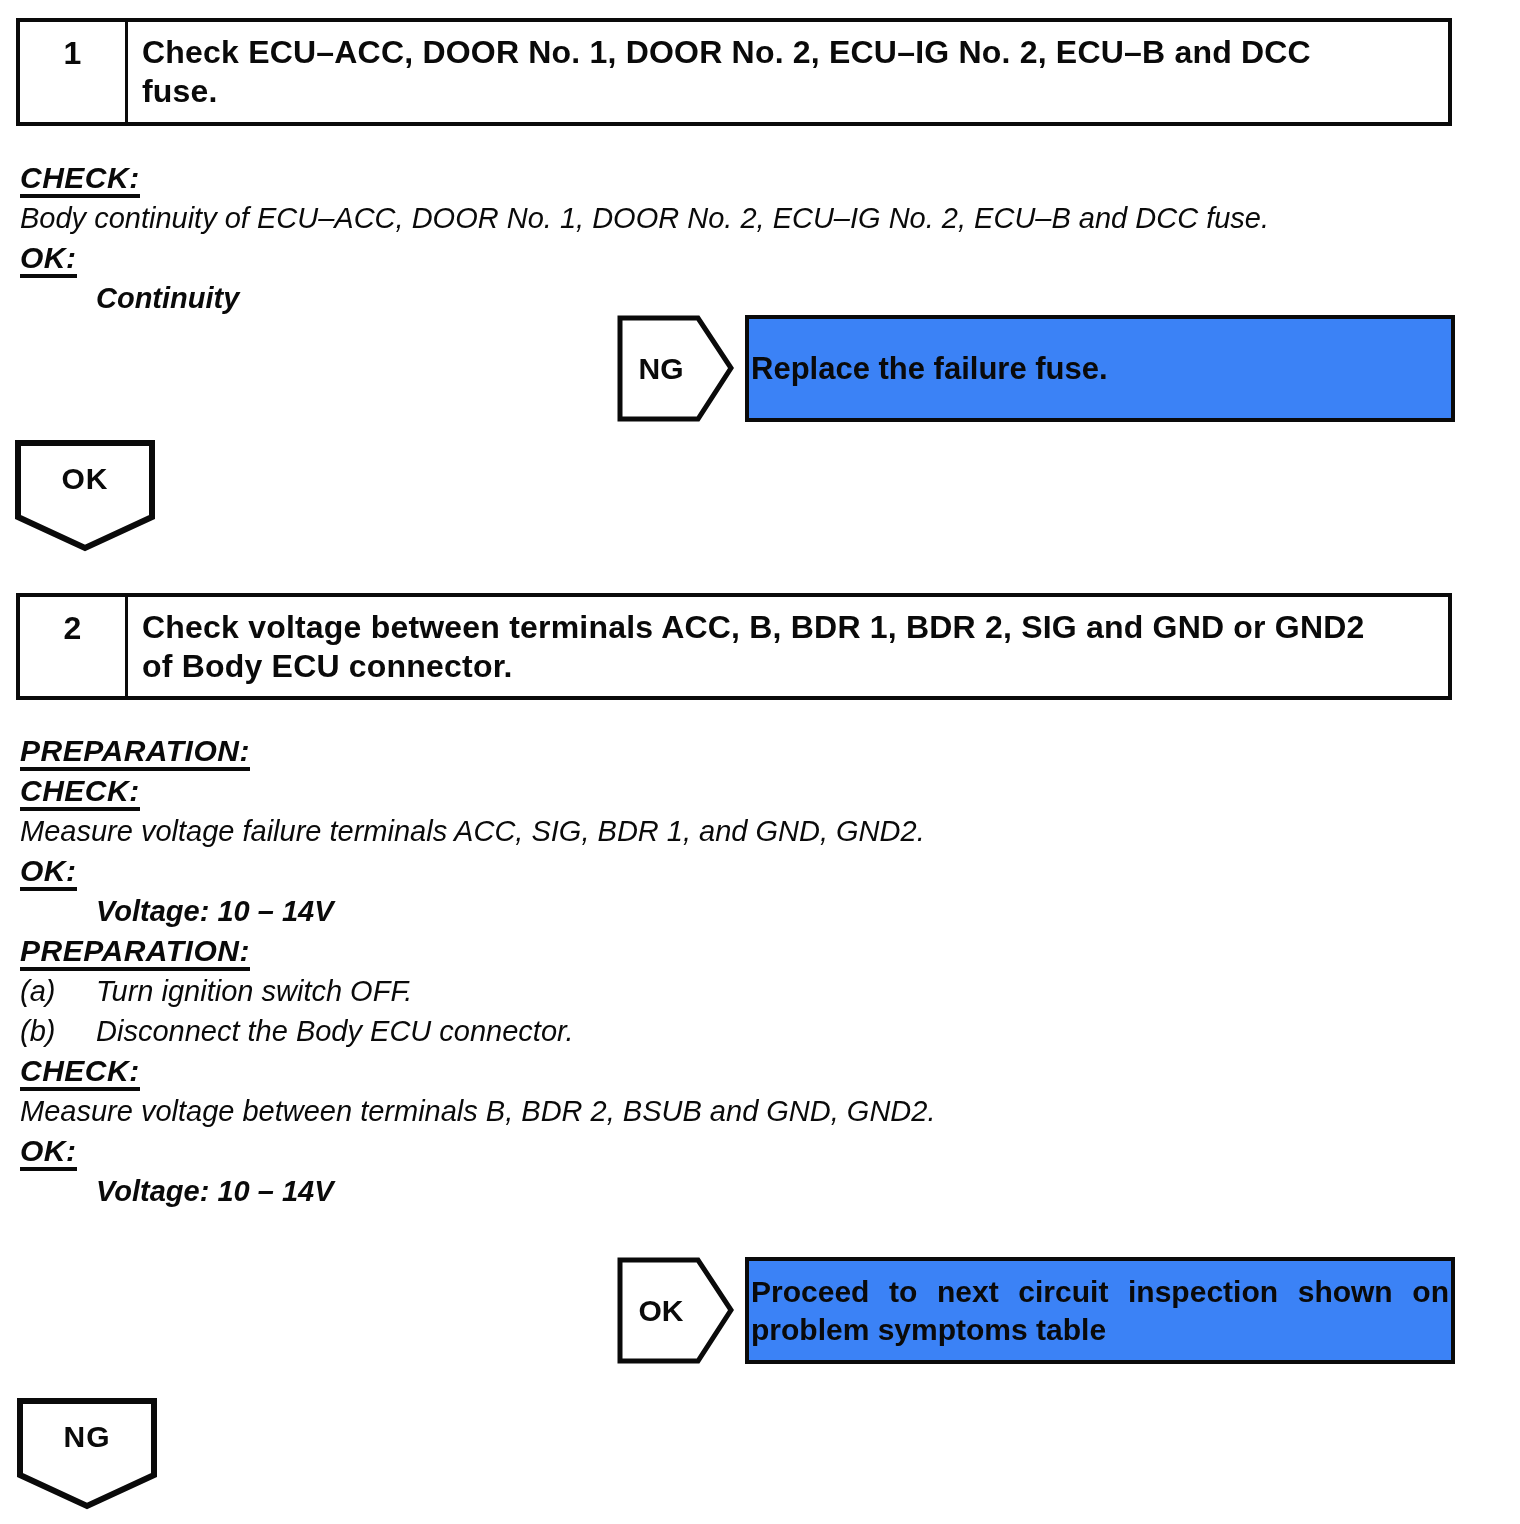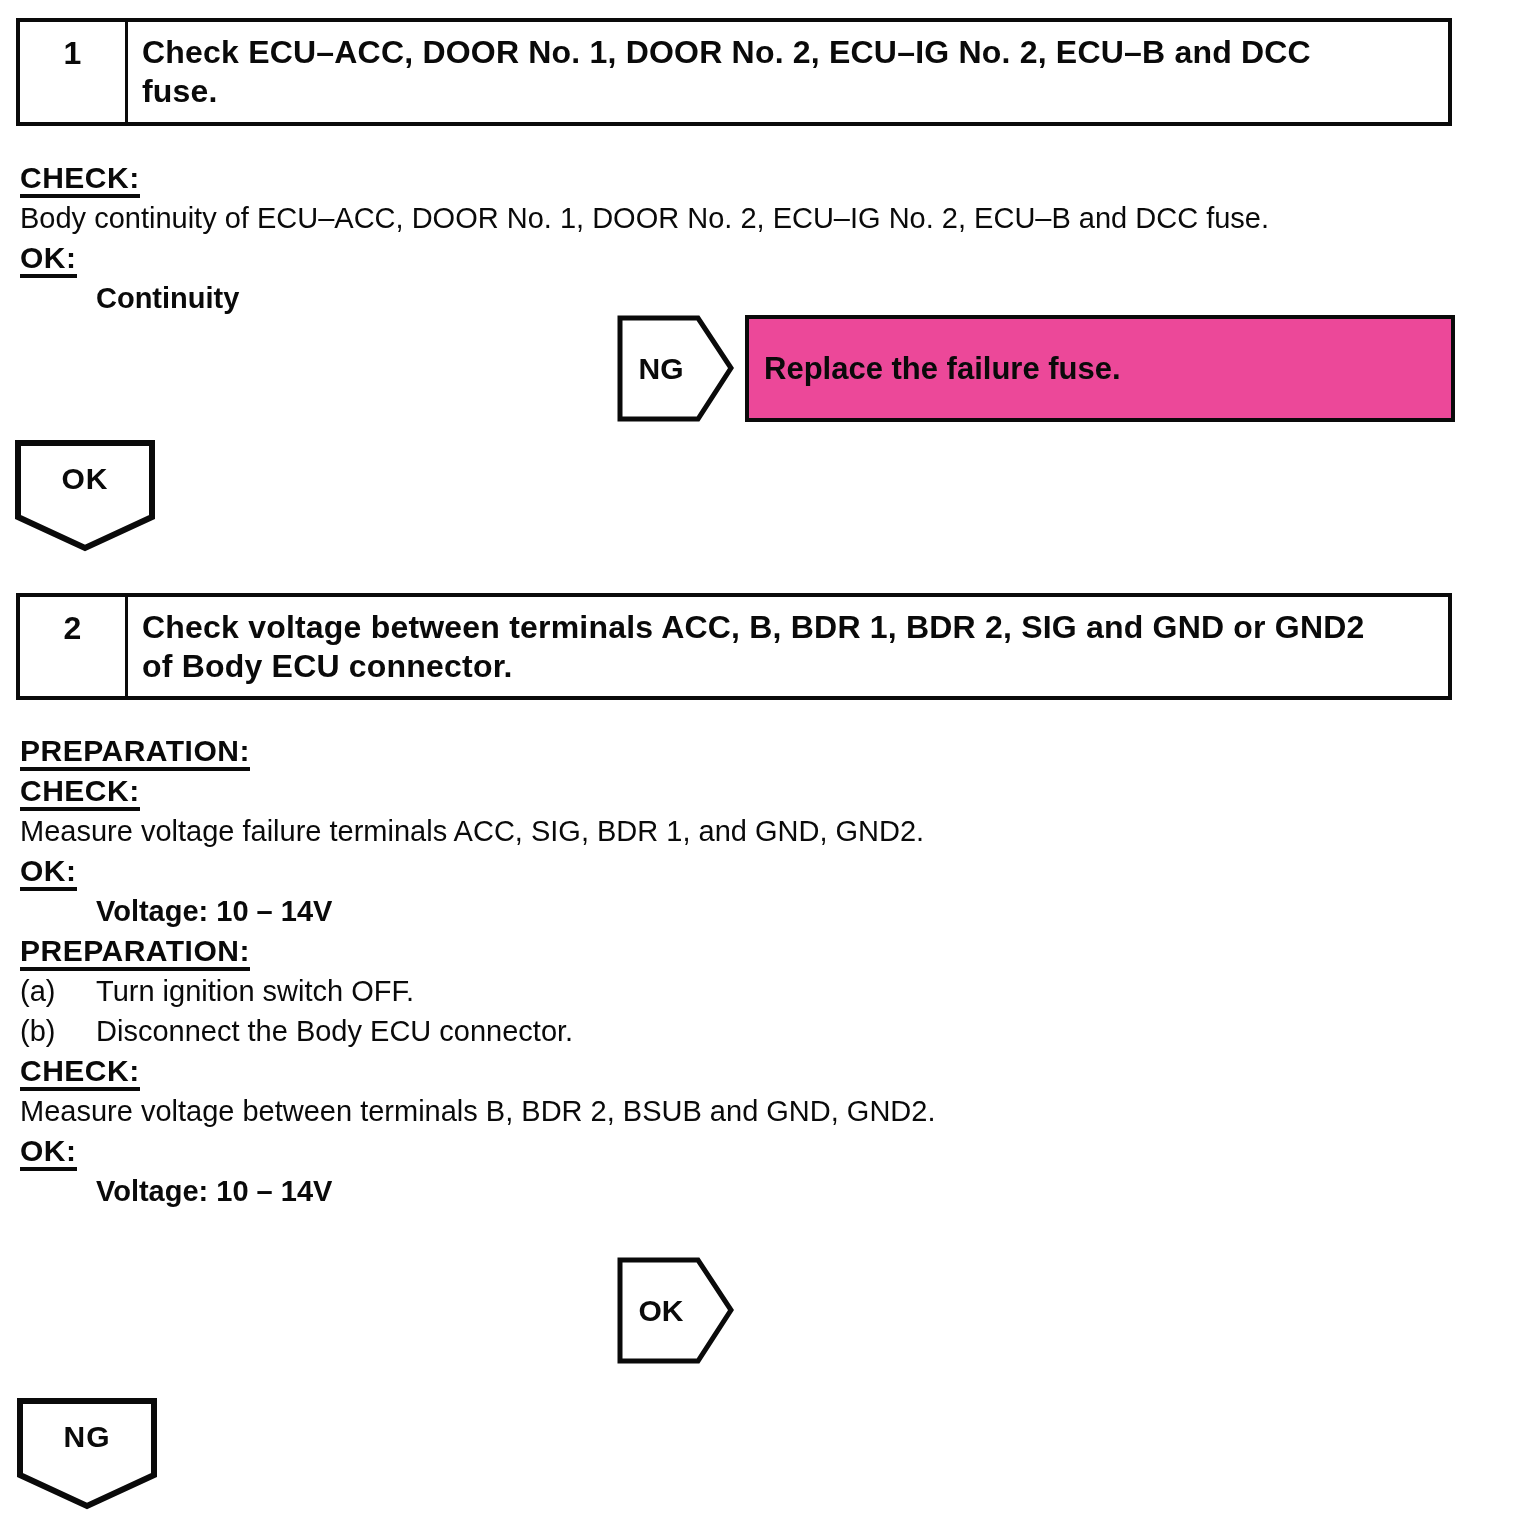--- a/index.html
+++ b/index.html
@@ -38,21 +38,21 @@
     padding: 11px 14px 9px 14px;
     font-weight: bold;
     font-size: 32px;
     line-height: 39px;
     white-space: pre-line;
     letter-spacing: 0.2px;
   }
 
   
   .sec { position: absolute; left: 20px; right: 40px; }
-  .line { height: 40px; font-size: 29px; line-height: 40px; white-space: nowrap; }
+  .line { height: 40px; font-size: 29px; line-height: 40px; white-space: nowrap; font-style: italic; }
   .hd {
     font-weight: bold;
     font-size: 30px;
     letter-spacing: 0.5px;
     border-bottom: 4px solid #0a0a0a;
     padding-bottom: 0px;
   }
   .spec { padding-left: 76px; font-weight: bold; }
   .li { display: flex; }
   .li .marker { width: 76px; flex: none; }
@@ -68,25 +68,25 @@
     font-weight: bold; font-size: 30px;
   }
   .action-box {
     margin-left: 10px;
     width: 710px;
     box-sizing: border-box;
     border: 4px solid #0a0a0a;
     display: flex;
     flex-direction: column;
     justify-content: center;
-    padding: 0 15px;
+    padding: 0 2px;
     font-weight: bold;
     font-size: 30px;
     line-height: 38px;
-    background: #ec4899;
+    background: #3b82f6;
   }
   .action-box .justify { text-align: justify; text-justify: inter-word; }
 
   
   .pent { position: absolute; width: 140px; height: 112px; }
   .pent svg { display: block; }
   .pent-label {
     position: absolute; left: 0; top: 0;
     width: 140px; height: 78px;
     display: flex; align-items: center; justify-content: center;
@@ -157,20 +157,23 @@
     <div class="line spec">Voltage: 10 – 14V</div>
   </div>
 
   <div class="branch" style="top:1257px;">
     <div class="arrow">
       <svg width="118" height="107" viewBox="0 0 118 107">
         <polygon points="3,3 81,3 114,53 81,104 3,104" fill="none" stroke="#0a0a0a" stroke-width="5"></polygon>
       </svg>
       <div class="arrow-label">OK</div>
     </div>
+    <div class="action-box" style="height:107px;">
+      <div class="justify">Proceed to next circuit inspection shown on problem symptoms table</div>
+    </div>
   </div>
 
   <div class="pent" style="left:17px; top:1398px;">
     <svg width="140" height="112" viewBox="0 0 140 112">
       <polygon points="3,3 137,3 137,77 70,108 3,77" fill="none" stroke="#0a0a0a" stroke-width="6"></polygon>
     </svg>
     <div class="pent-label">NG</div>
   </div>
 
 </div>

